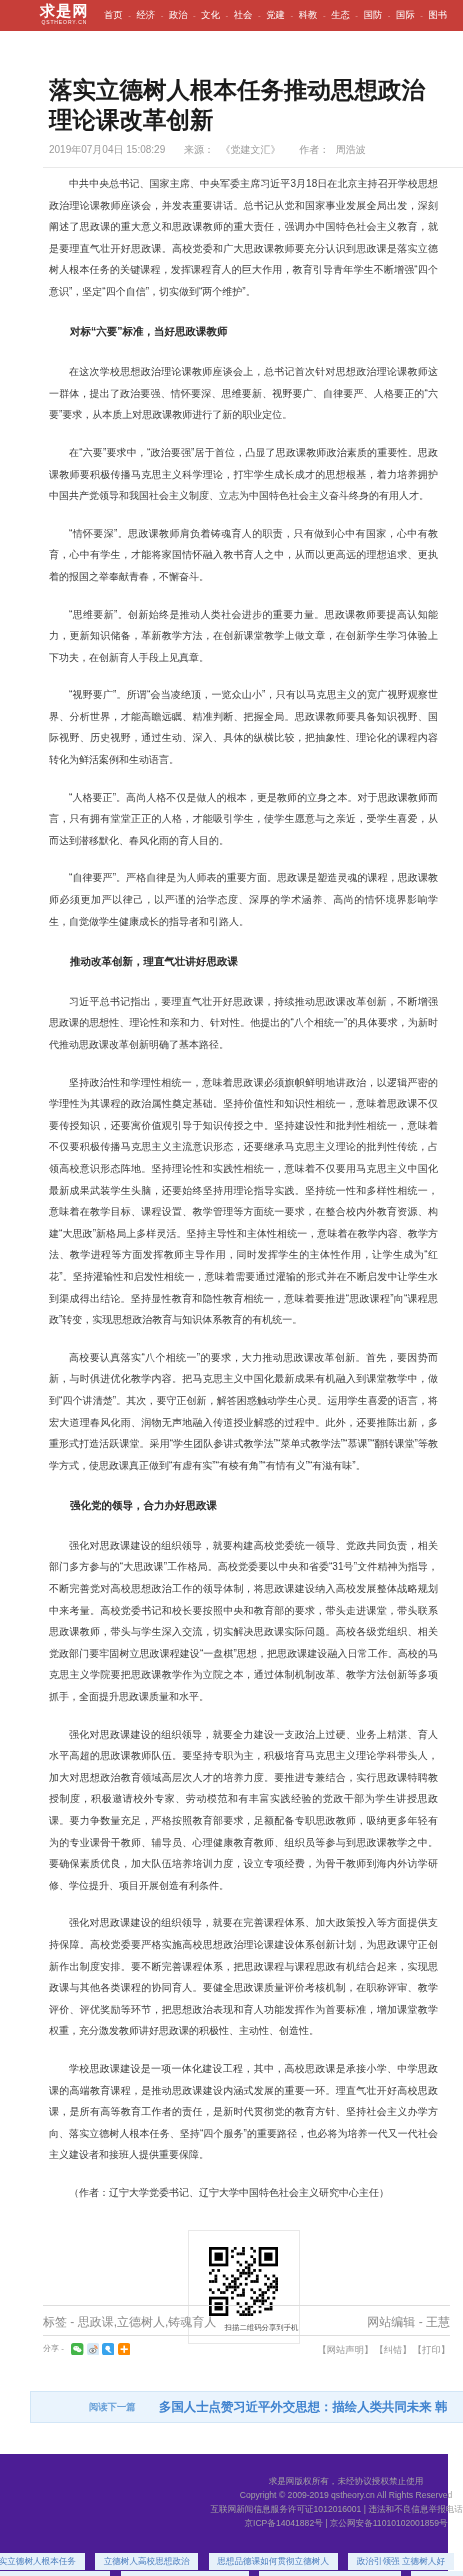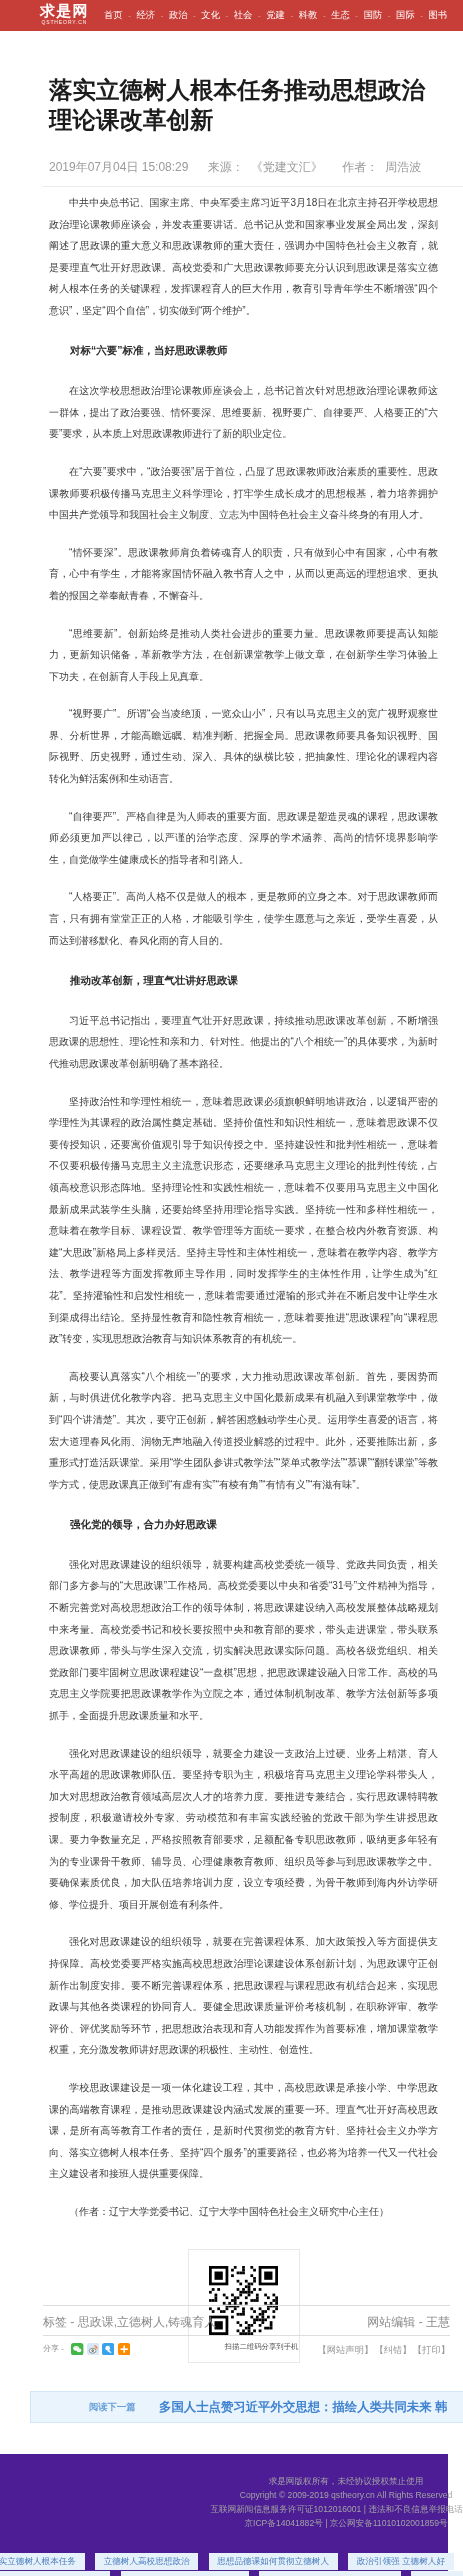--- a/index.html
+++ b/index.html
@@ -12,21 +12,21 @@
   .logo-cn{font-size:15px;font-weight:bold;letter-spacing:1.2px;line-height:16px;}
   .logo-en{font-size:5px;letter-spacing:0.9px;line-height:6.2px;opacity:.95;}
   .main-nav{position:absolute;left:104px;top:0;height:31px;display:flex;align-items:center;}
   .nav-item{color:#ffffff;font-size:9.3px;text-decoration:none;cursor:pointer;white-space:nowrap;}
   .nav-sep{color:#e8a39f;font-size:8px;margin:0 5.6px;}
 
   
   .article{position:absolute;top:31px;left:49px;width:389px;}
   .article-title{margin:44px 0 0 0;font-size:23.5px;line-height:30px;color:#1c1c1c;
                  font-weight:bold;letter-spacing:0;}
-  .meta{margin-top:24px;font-size:12px;color:#9a9a9a;}
+  .meta{margin-top:8px;font-size:10px;color:#9a9a9a;}
   .meta span{margin-right:3.7px;}
   .meta .gap{margin-right:16px;}
   .meta-divider{position:absolute;left:-6.2px;width:421px;margin-top:10px;border:none;
                 border-top:0.6px solid #e9e9e9;}
   .article-body{margin-top:16px;}
   .article-body p{margin:16px 0;font-size:10px;line-height:21.6px;color:#3c3c3c;
                   text-indent:2em;text-align:justify;}
   .article-body h3{margin:18.5px 0;font-size:10.5px;line-height:21.6px;color:#2a2a2a;
                    text-indent:2em;font-weight:bold;}
 
@@ -110,22 +110,22 @@
     </div>
     <hr class="meta-divider">
     <div class="article-body" id="body">
         <p>中共中央总书记、国家主席、中央军委主席习近平3月18日在北京主持召开学校思想政治理论课教师座谈会，并发表重要讲话。总书记从党和国家事业发展全局出发，深刻阐述了思政课的重大意义和思政课教师的重大责任，强调办中国特色社会主义教育，就是要理直气壮开好思政课。高校党委和广大思政课教师要充分认识到思政课是落实立德树人根本任务的关键课程，发挥课程育人的巨大作用，教育引导青年学生不断增强“四个意识”，坚定“四个自信”，切实做到“两个维护”。</p>
         <h3>对标“六要”标准，当好思政课教师</h3>
         <p>在这次学校思想政治理论课教师座谈会上，总书记首次针对思想政治理论课教师这一群体，提出了政治要强、情怀要深、思维要新、视野要广、自律要严、人格要正的“六要”要求，从本质上对思政课教师进行了新的职业定位。</p>
         <p>在“六要”要求中，“政治要强”居于首位，凸显了思政课教师政治素质的重要性。思政课教师要积极传播马克思主义科学理论，打牢学生成长成才的思想根基，着力培养拥护中国共产党领导和我国社会主义制度、立志为中国特色社会主义奋斗终身的有用人才。</p>
         <p>“情怀要深”。思政课教师肩负着铸魂育人的职责，只有做到心中有国家，心中有教育，心中有学生，才能将家国情怀融入教书育人之中，从而以更高远的理想追求、更执着的报国之举奉献青春，不懈奋斗。</p>
         <p>“思维要新”。创新始终是推动人类社会进步的重要力量。思政课教师要提高认知能力，更新知识储备，革新教学方法，在创新课堂教学上做文章，在创新学生学习体验上下功夫，在创新育人手段上见真章。</p>
         <p>“视野要广”。所谓“会当凌绝顶，一览众山小”，只有以马克思主义的宽广视野观察世界、分析世界，才能高瞻远瞩、精准判断、把握全局。思政课教师要具备知识视野、国际视野、历史视野，通过生动、深入、具体的纵横比较，把抽象性、理论化的课程内容转化为鲜活案例和生动语言。</p>
+        <p>“人格要正”。高尚人格不仅是做人的根本，更是教师的立身之本。对于思政课教师而言，只有拥有堂堂正正的人格，才能吸引学生，使学生愿意与之亲近，受学生喜爱，从而达到潜移默化、春风化雨的育人目的。</p>
         <p>“自律要严”。严格自律是为人师表的重要方面。思政课是塑造灵魂的课程，思政课教师必须更加严以律己，以严谨的治学态度、深厚的学术涵养、高尚的情怀境界影响学生，自觉做学生健康成长的指导者和引路人。</p>
-        <p>“人格要正”。高尚人格不仅是做人的根本，更是教师的立身之本。对于思政课教师而言，只有拥有堂堂正正的人格，才能吸引学生，使学生愿意与之亲近，受学生喜爱，从而达到潜移默化、春风化雨的育人目的。</p>
         <h3>推动改革创新，理直气壮讲好思政课</h3>
         <p>习近平总书记指出，要理直气壮开好思政课，持续推动思政课改革创新，不断增强思政课的思想性、理论性和亲和力、针对性。他提出的“八个相统一”的具体要求，为新时代推动思政课改革创新明确了基本路径。</p>
         <p>坚持政治性和学理性相统一，意味着思政课必须旗帜鲜明地讲政治，以逻辑严密的学理性为其课程的政治属性奠定基础。坚持价值性和知识性相统一，意味着思政课不仅要传授知识，还要寓价值观引导于知识传授之中。坚持建设性和批判性相统一，意味着不仅要积极传播马克思主义主流意识形态，还要继承马克思主义理论的批判性传统，占领高校意识形态阵地。坚持理论性和实践性相统一，意味着不仅要用马克思主义中国化最新成果武装学生头脑，还要始终坚持用理论指导实践。坚持统一性和多样性相统一，意味着在教学目标、课程设置、教学管理等方面统一要求，在整合校内外教育资源、构建“大思政”新格局上多样灵活。坚持主导性和主体性相统一，意味着在教学内容、教学方法、教学进程等方面发挥教师主导作用，同时发挥学生的主体性作用，让学生成为“红花”。坚持灌输性和启发性相统一，意味着需要通过灌输的形式并在不断启发中让学生水到渠成得出结论。坚持显性教育和隐性教育相统一，意味着要推进“思政课程”向“课程思政”转变，实现思想政治教育与知识体系教育的有机统一。</p>
         <p>高校要认真落实“八个相统一”的要求，大力推动思政课改革创新。首先，要因势而新，与时俱进优化教学内容。把马克思主义中国化最新成果有机融入到课堂教学中，做到“四个讲清楚”。其次，要守正创新，解答困惑触动学生心灵。运用学生喜爱的语言，将宏大道理春风化雨、润物无声地融入传道授业解惑的过程中。此外，还要推陈出新，多重形式打造活跃课堂。采用“学生团队参讲式教学法”“菜单式教学法”“慕课”“翻转课堂”等教学方式，使思政课真正做到“有虚有实”“有棱有角”“有情有义”“有滋有味”。</p>
         <h3>强化党的领导，合力办好思政课</h3>
         <p>强化对思政课建设的组织领导，就要构建高校党委统一领导、党政共同负责，相关部门多方参与的“大思政课”工作格局。高校党委要以中央和省委“31号”文件精神为指导，不断完善党对高校思想政治工作的领导体制，将思政课建设纳入高校发展整体战略规划中来考量。高校党委书记和校长要按照中央和教育部的要求，带头走进课堂，带头联系思政课教师，带头与学生深入交流，切实解决思政课实际问题。高校各级党组织、相关党政部门要牢固树立思政课程建设“一盘棋”思想，把思政课建设融入日常工作。高校的马克思主义学院要把思政课教学作为立院之本，通过体制机制改革、教学方法创新等多项抓手，全面提升思政课质量和水平。</p>
         <p>强化对思政课建设的组织领导，就要全力建设一支政治上过硬、业务上精湛、育人水平高超的思政课教师队伍。要坚持专职为主，积极培育马克思主义理论学科带头人，加大对思想政治教育领域高层次人才的培养力度。要推进专兼结合，实行思政课特聘教授制度，积极邀请校外专家、劳动模范和有丰富实践经验的党政干部为学生讲授思政课。要力争数量充足，严格按照教育部要求，足额配备专职思政教师，吸纳更多年轻有为的专业课骨干教师、辅导员、心理健康教育教师、组织员等参与到思政课教学之中。要确保素质优良，加大队伍培养培训力度，设立专项经费，为骨干教师到海内外访学研修、学位提升、项目开展创造有利条件。</p>
         <p>强化对思政课建设的组织领导，就要在完善课程体系、加大政策投入等方面提供支持保障。高校党委要严格实施高校思想政治理论课建设体系创新计划，为思政课守正创新作出制度安排。要不断完善课程体系，把思政课程与课程思政有机结合起来，实现思政课与其他各类课程的协同育人。要健全思政课质量评价考核机制，在职称评审、教学评价、评优奖励等环节，把思想政治表现和育人功能发挥作为首要标准，增加课堂教学权重，充分激发教师讲好思政课的积极性、主动性、创造性。</p>
         <p>学校思政课建设是一项一体化建设工程，其中，高校思政课是承接小学、中学思政课的高端教育课程，是推动思政课建设内涵式发展的重要一环。理直气壮开好高校思政课，是所有高等教育工作者的责任，是新时代贯彻党的教育方针、坚持社会主义办学方向、落实立德树人根本任务、坚持“四个服务”的重要路径，也必将为培养一代又一代社会主义建设者和接班人提供重要保障。</p>
         <p>（作者：辽宁大学党委书记、辽宁大学中国特色社会主义研究中心主任）</p>

